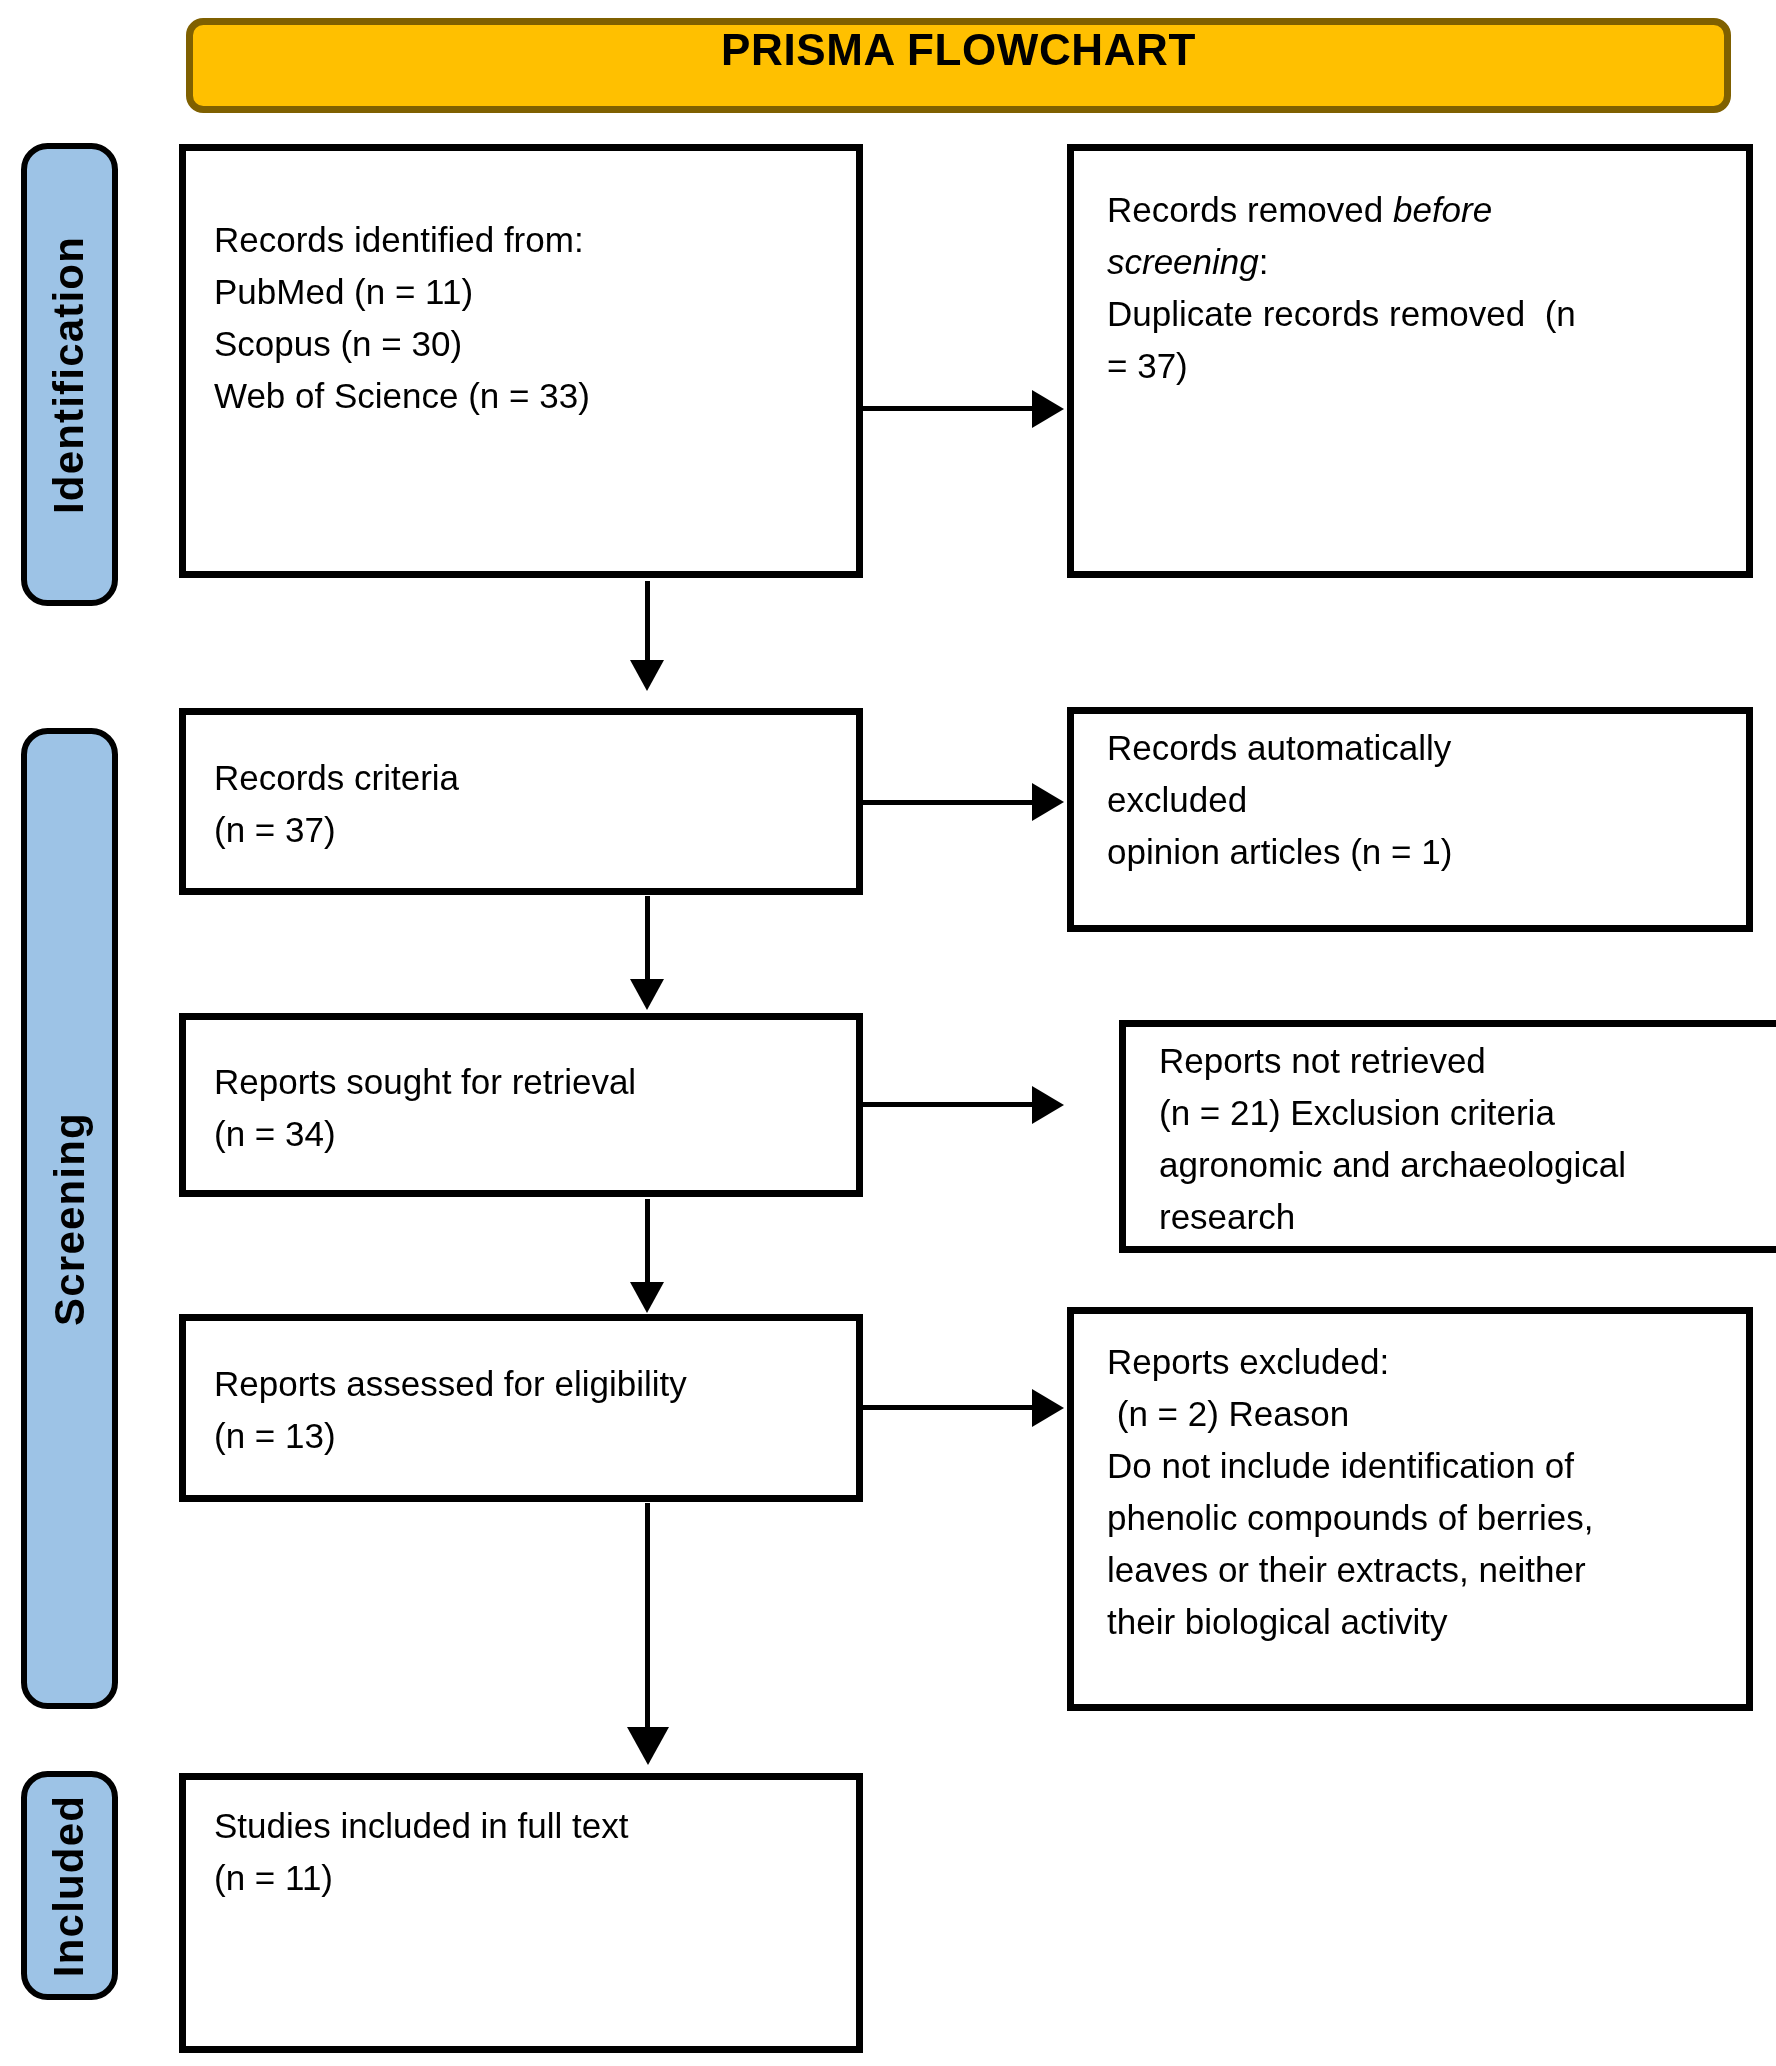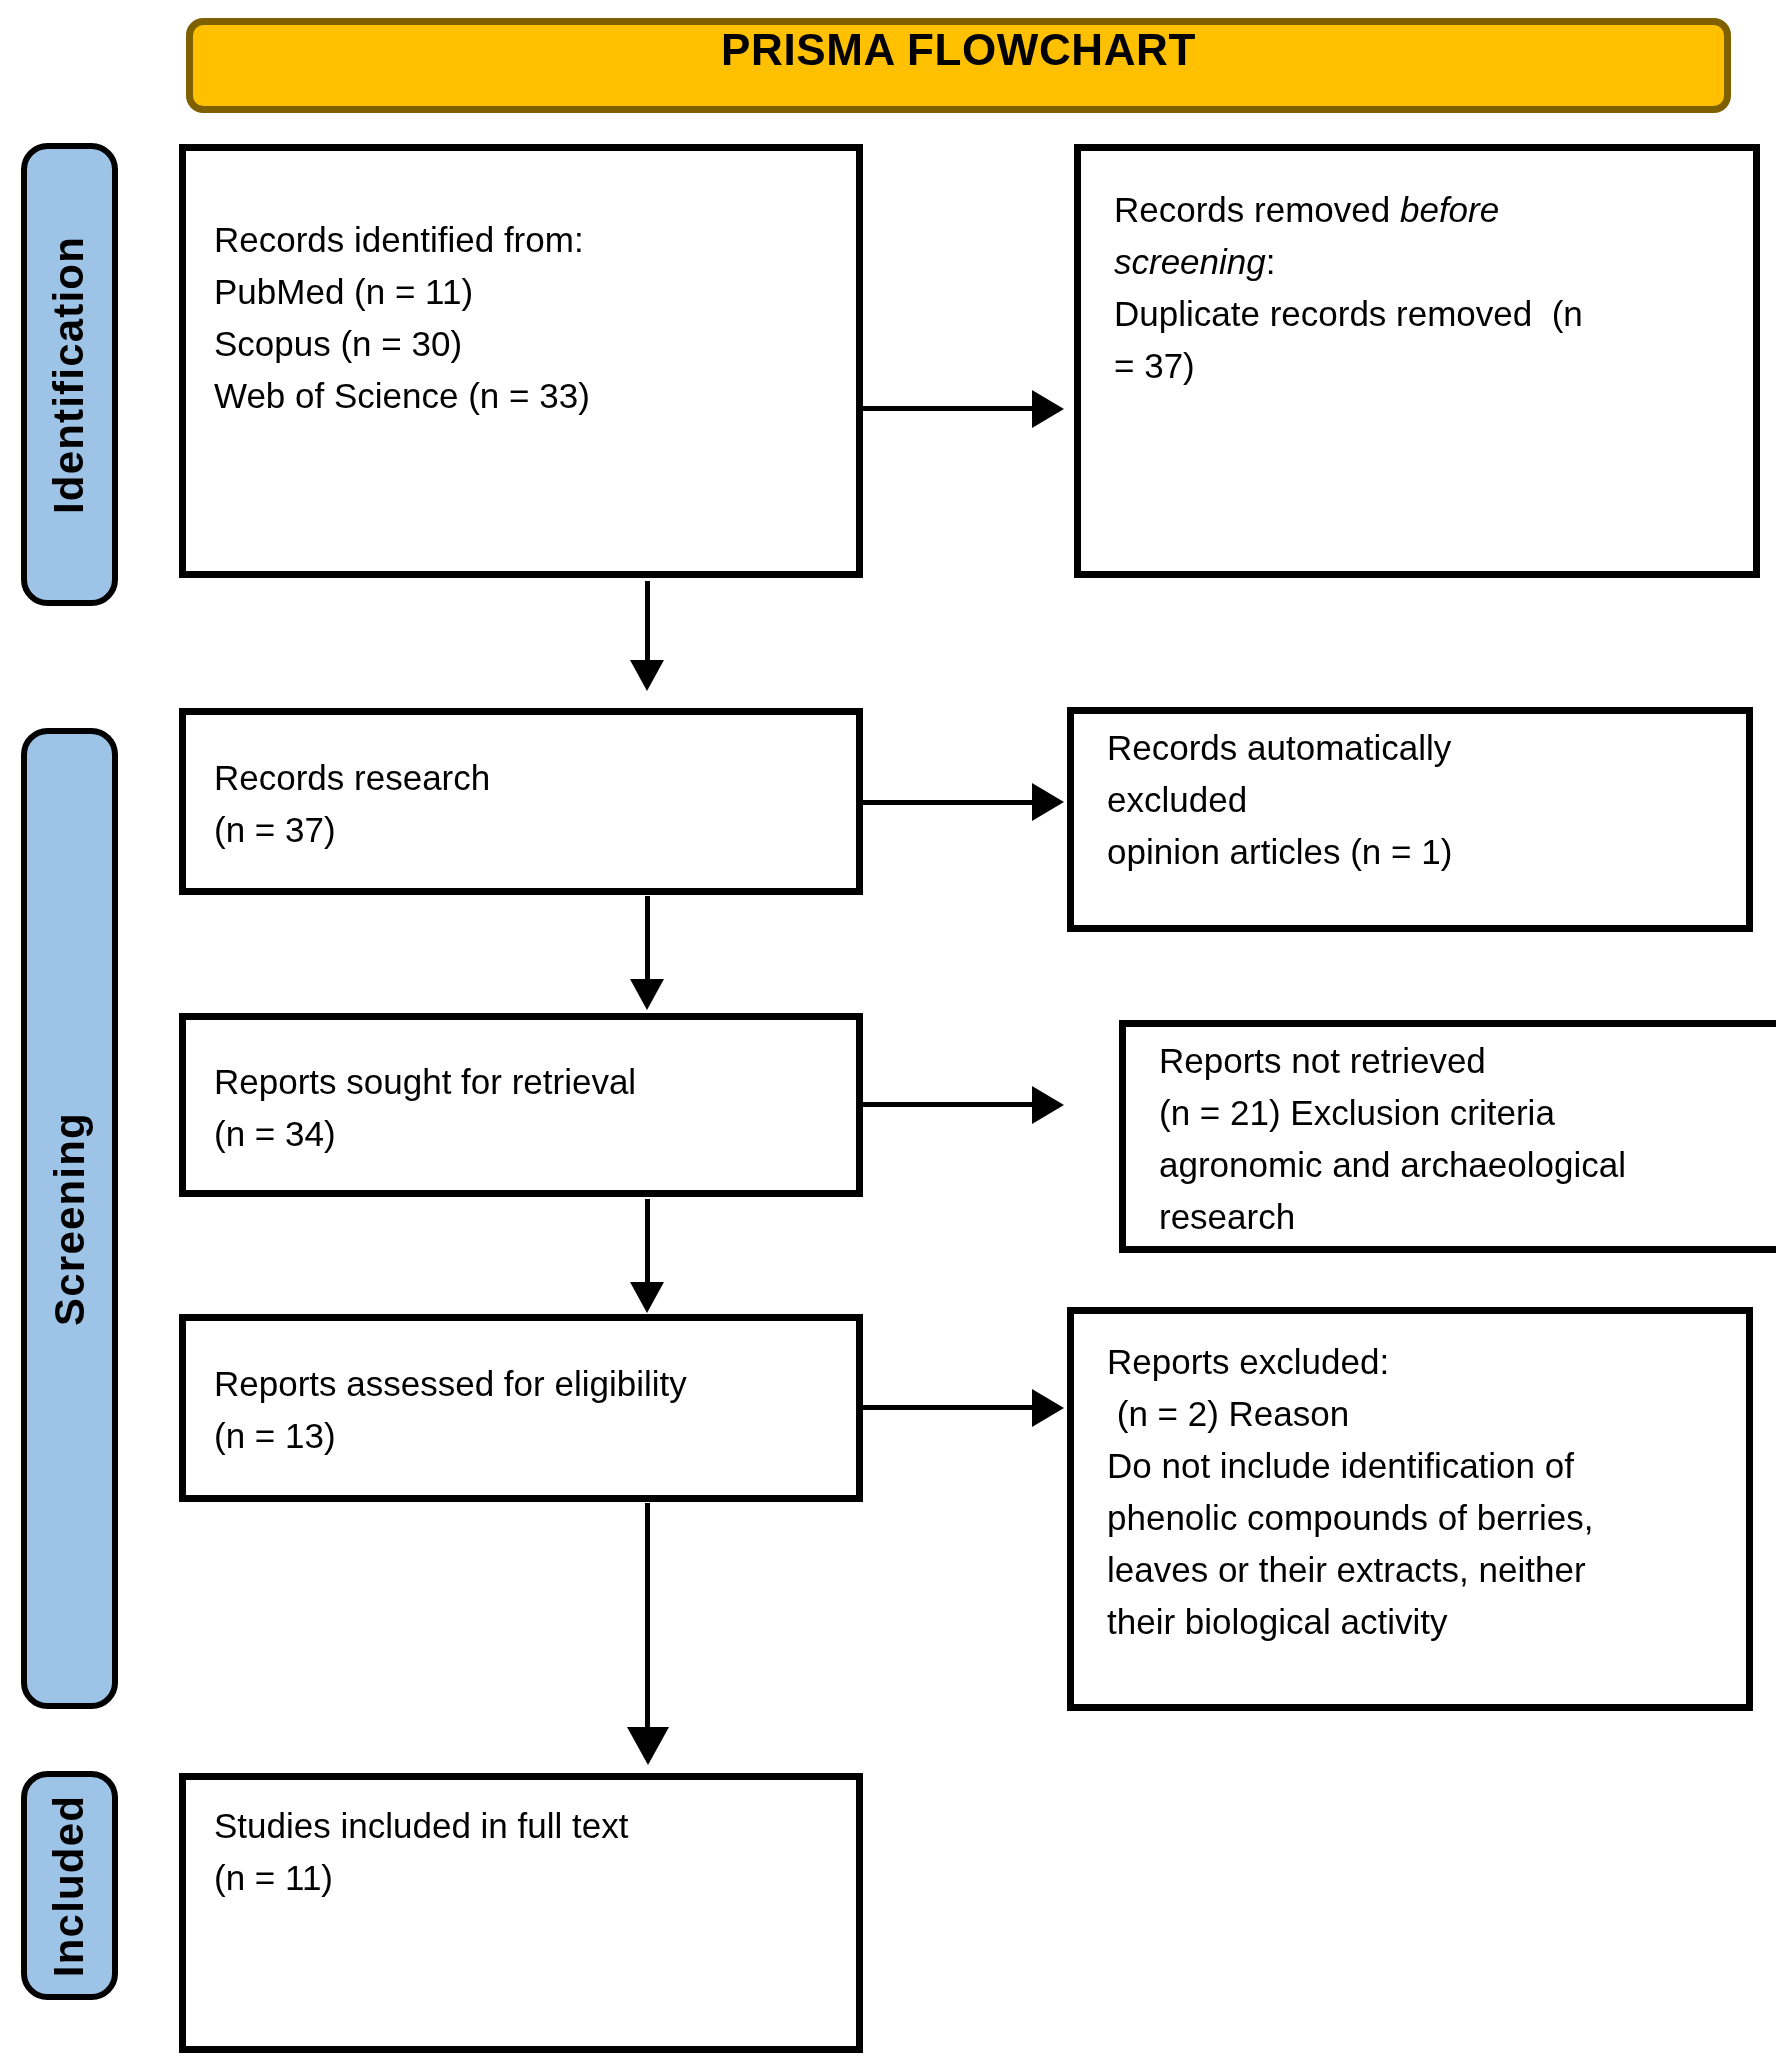--- a/index.html
+++ b/index.html
@@ -62,21 +62,21 @@
     background: var(--box-fill, #ffffff);
     border: 7.5px solid var(--box-border, #000000);
     box-sizing: border-box;
     font-size: 35px;
     line-height: 52px;
   }
   .fbox .line { white-space: pre; }
   .italic { font-style: italic; }
 
   #box-records-identified    { left: 179px;  top: 144px;  width: 684px; height: 434px; padding: 63px 17.3px 0 28px; }
-  #box-records-removed       { left: 1067px; top: 144px;  width: 686px; height: 434px; padding: 33px  17.3px 0 33px; margin-left: 7px; }
+  #box-records-removed       { left: 1067px; top: 144px;  width: 686px; height: 434px; padding: 33px  17.3px 0 33px; }
   #box-records-screened      { left: 179px;  top: 708px; width: 684px; height: 187px; padding: 37px  17.3px 0 28px; }
   #box-records-auto-excluded { left: 1067px; top: 707px; width: 686px; height: 225px; padding: 8px 17px 0 33px; }
   #box-reports-sought        { left: 179px;  top: 1013px; width: 684px; height: 184px; padding: 36px  17.3px 0 28px; }
   #box-reports-not-retrieved { left: 1119px; top: 1020px; width: 742px; height: 233px; padding: 8px  17.3px 0 33px; }
   #box-reports-assessed      { left: 179px;  top: 1314px; width: 684px; height: 188px; padding: 37px 12px 0 28px; }
   #box-reports-excluded      { left: 1067px; top: 1307px; width: 686px; height: 404px; padding: 22px  17.3px 0 33px; }
   #box-studies-included      { left: 179px;  top: 1773px; width: 684px; height: 280px; padding: 19.6px  17.3px 0 28px; }
 
   
   .hline {
@@ -138,21 +138,21 @@
   </div>
 
   <div class="fbox" id="box-records-removed">
     <div class="line"><span>Records removed </span><span class="italic">before</span></div>
     <div class="line"><span class="italic">screening</span><span>:</span></div>
     <div class="line">Duplicate records removed  (n</div>
     <div class="line">= 37)</div>
   </div>
 
   <div class="fbox" id="box-records-screened">
-    <div class="line">Records research</div>
+    <div class="line">Records criteria</div>
     <div class="line">(n = 37)</div>
   </div>
 
   <div class="fbox" id="box-records-auto-excluded">
     <div class="line">Records automatically</div>
     <div class="line">excluded</div>
     <div class="line">opinion articles (n = 1)</div>
   </div>
 
   <div class="fbox" id="box-reports-sought">

